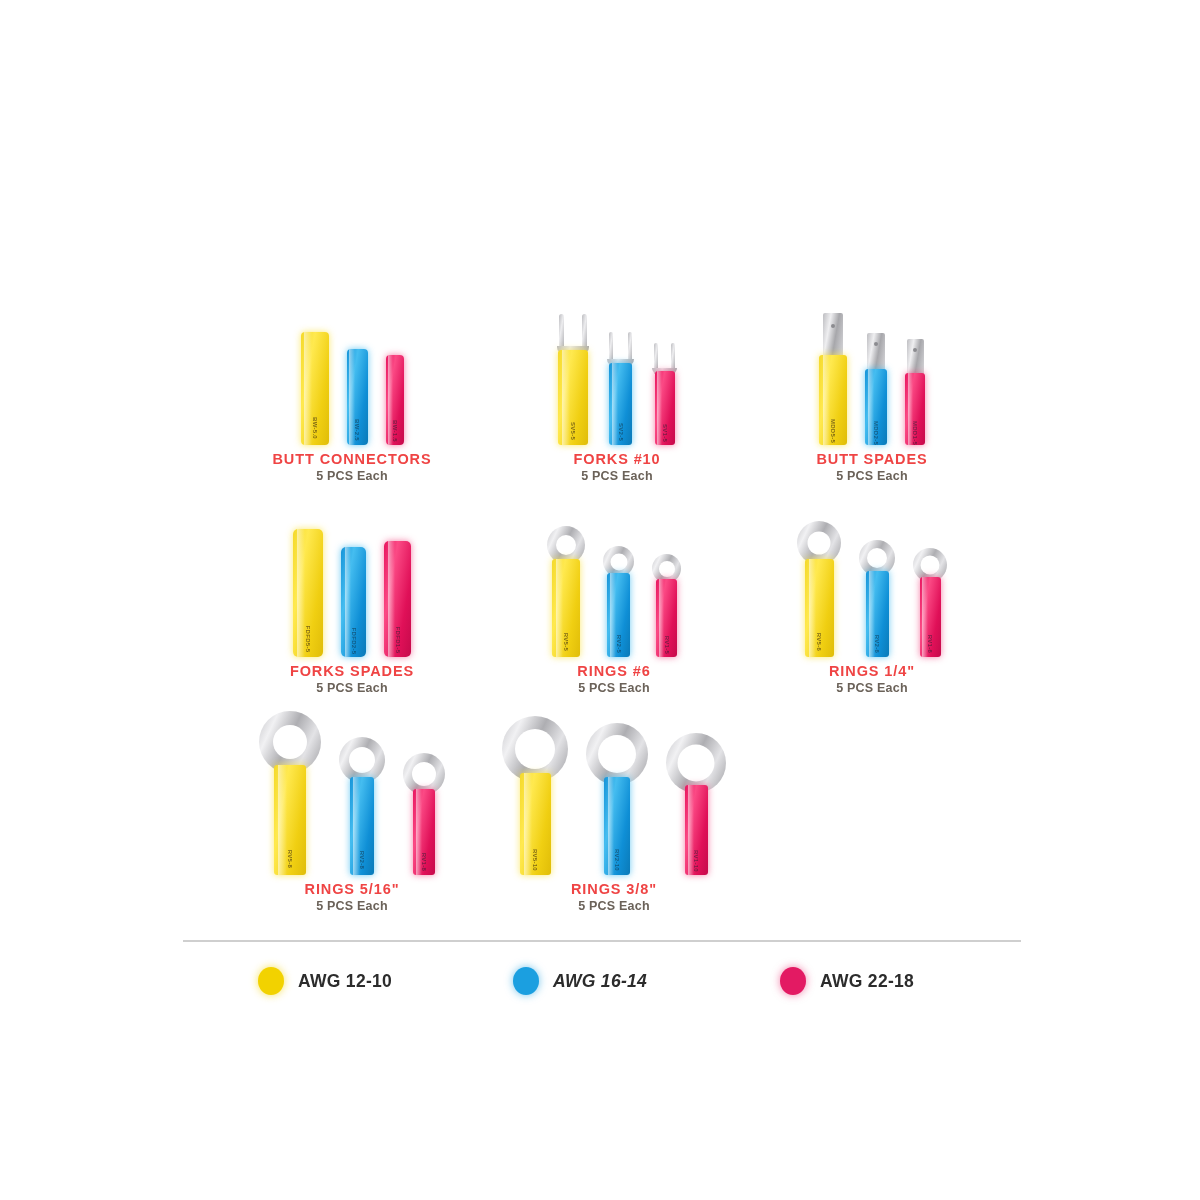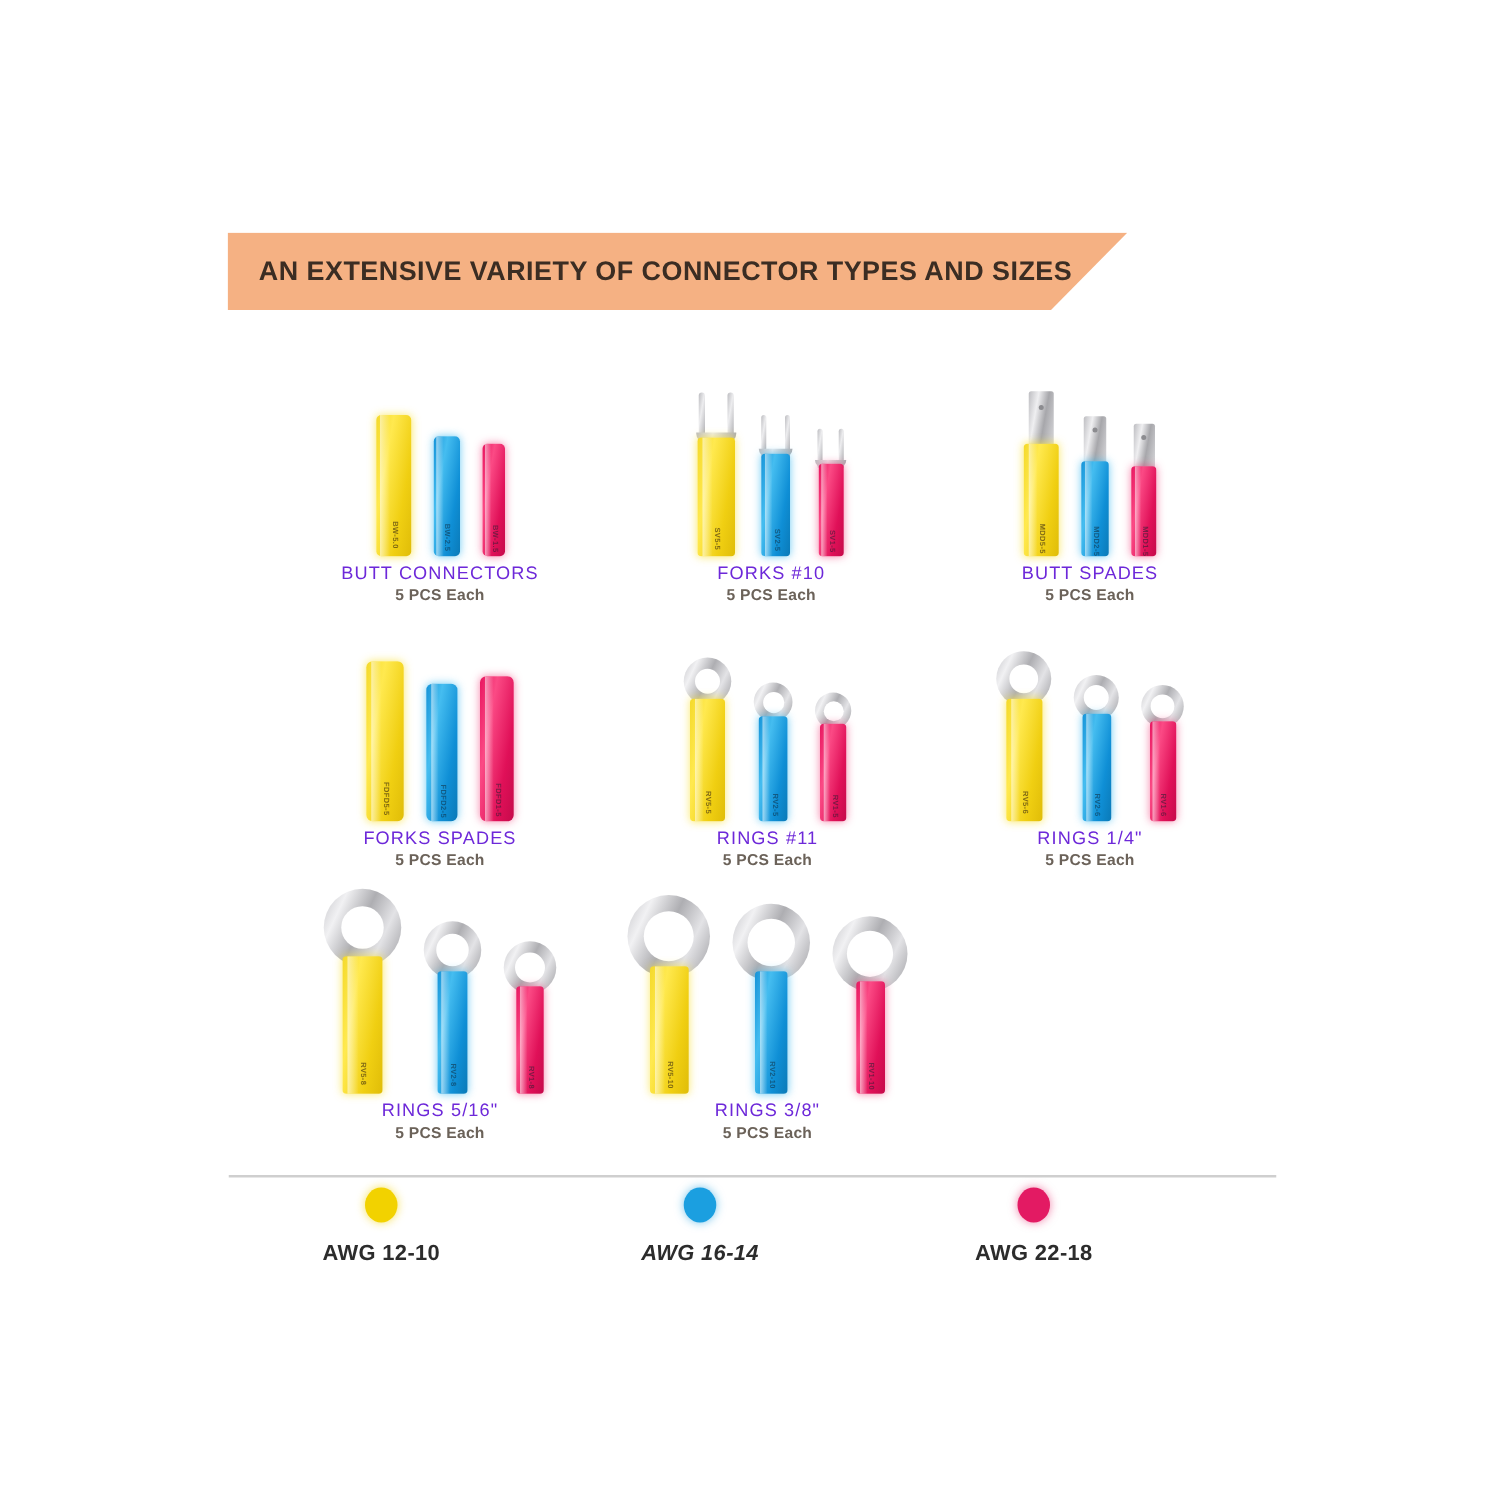--- a/index.html
+++ b/index.html
@@ -44,23 +44,23 @@
     position: relative;
     height: 160px;
     display: flex;
     align-items: flex-end;
     justify-content: center;
     gap: 18px;
   }
   .group-title {
     margin-top: 6px;
     font-size: 14.5px;
-    font-weight: 400;
+    font-weight: 700;
     letter-spacing: 0.9px;
-    color: #6d28d9;
+    color: #ef4444;
     white-space: nowrap;
   }
   .group-sub {
     margin-top: 2px;
     font-size: 12.5px;
     font-weight: 600;
     letter-spacing: 0.2px;
     color: #6b6259;
     white-space: nowrap;
   }
@@ -150,41 +150,37 @@
   #legend {
     position: absolute;
     left: 183px; top: 958px;
     width: 838px; height: 46px;
     display: flex;
     align-items: center;
   }
   .legend-item {
     display: flex; align-items: center;
     gap: 14px;
-    flex-direction: column;
   }
   .legend-dot {
     width: 26px; height: 28px; border-radius: 50%;
   }
   .legend-label {
     font-size: 17.5px;
     font-weight: 600;
     color: #2c2c2c;
     letter-spacing: .3px;
     white-space: nowrap;
   }
 </style>
 </head>
 <body>
 
 <div id="page">
 
-  <div id="banner">
-    <div id="banner-title">AN EXTENSIVE VARIETY OF CONNECTOR TYPES AND SIZES</div>
-  </div>
 
   <div class="group" style="left:232px; top:285px;">
     <div class="specimens">
       <div class="conn butt">
         <div class="barrel c-yellow" style="width:28px;height:113px;">
           <div class="code">BW-5.0</div>
         </div>
       </div>
       <div class="conn butt">
         <div class="barrel c-blue" style="width:21px;height:96px;">
@@ -305,21 +301,21 @@
       </div>
       <div class="conn">
         <div class="ring" style="width:29px;height:29px;">
           <div style="position:absolute;left:50%;top:50%;transform:translate(-50%,-50%);width:16px;height:16px;border-radius:50%;background:#ffffff;"></div>
         </div>
         <div class="barrel c-pink" style="width:21px;height:78px;margin-top:-4px;">
           <div class="code">RV1-5</div>
         </div>
       </div>
     </div>
-    <div class="group-title">RINGS #11</div>
+    <div class="group-title">RINGS #6</div>
     <div class="group-sub">5 PCS Each</div>
   </div>
 
   <div class="group" style="left:752px; top:497px;">
     <div class="specimens">
       <div class="conn">
         <div class="ring" style="width:44px;height:44px;">
           <div style="position:absolute;left:50%;top:50%;transform:translate(-50%,-50%);width:23px;height:23px;border-radius:50%;background:#ffffff;"></div>
         </div>
         <div class="barrel c-yellow" style="width:29px;height:98px;margin-top:-6px;">

